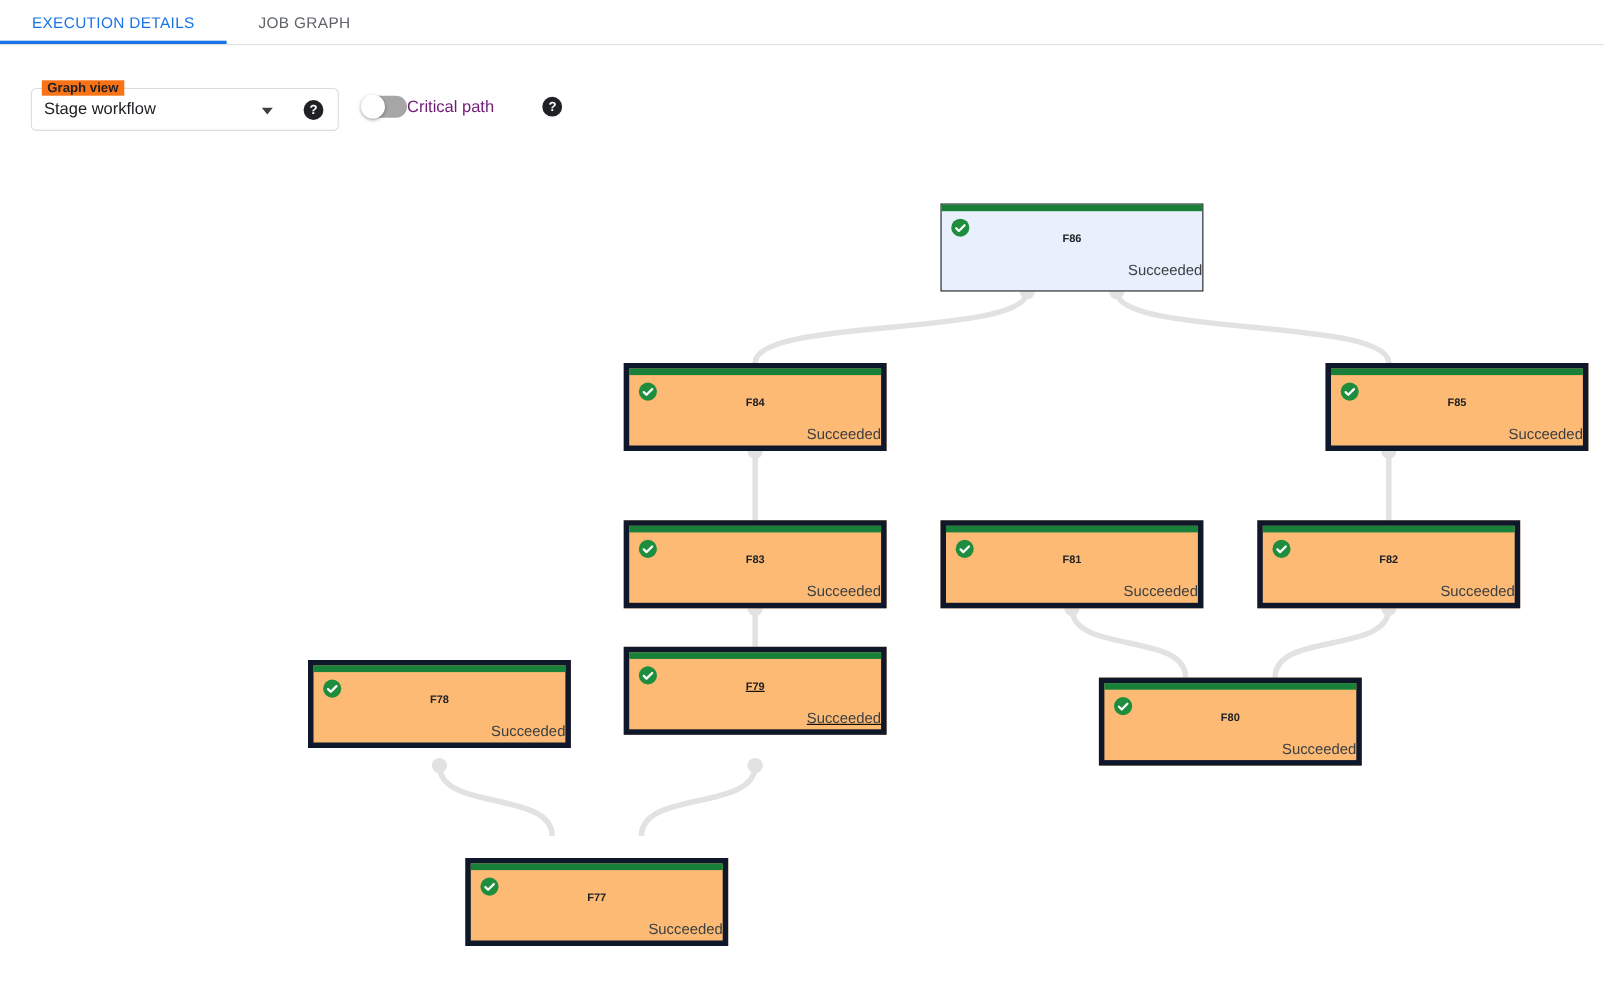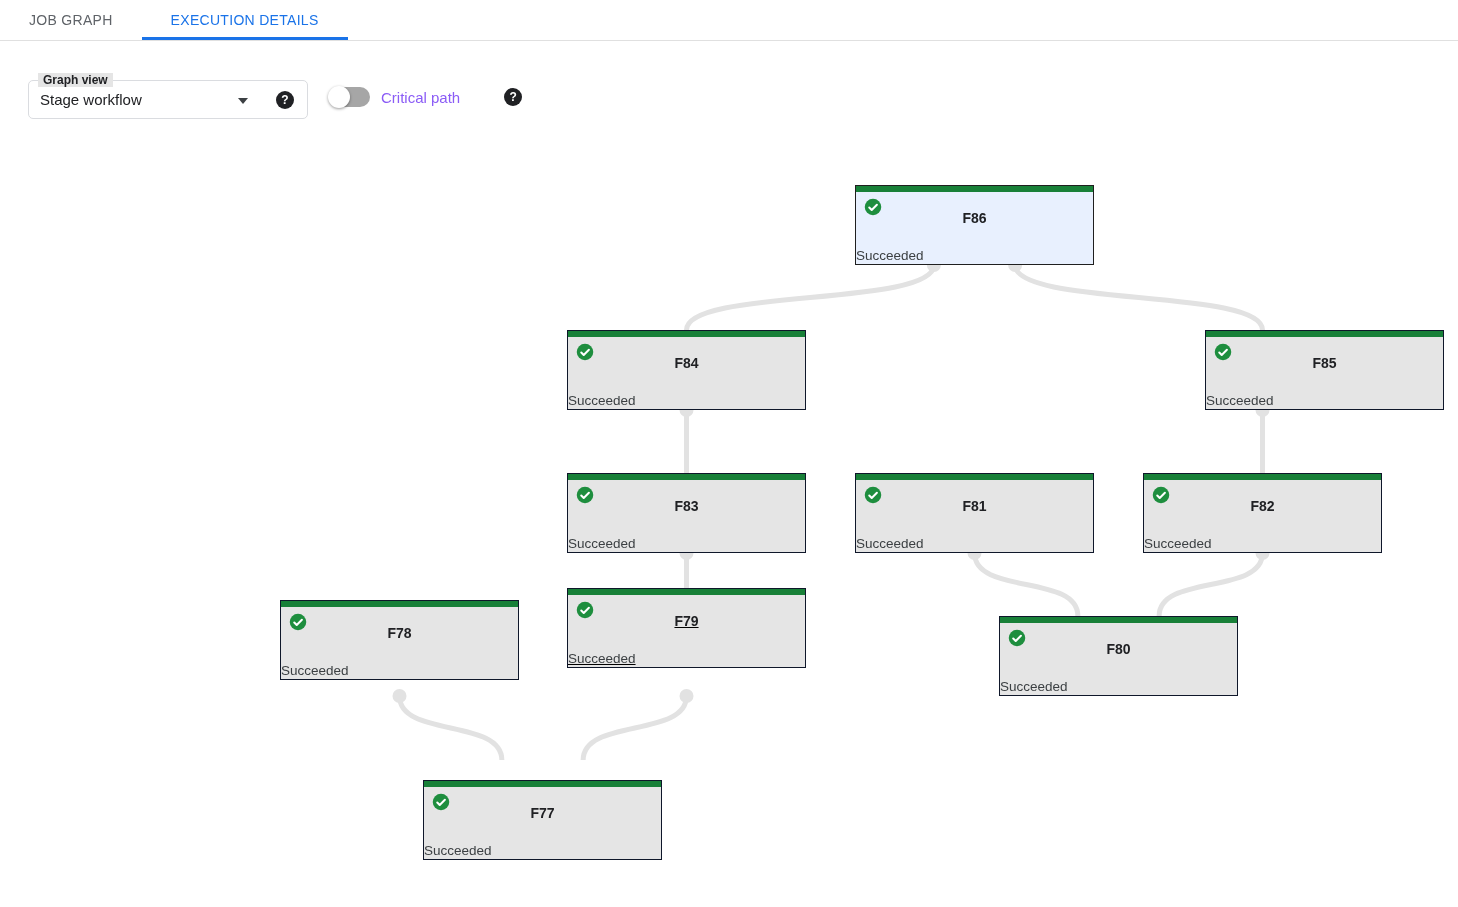--- a/index.html
+++ b/index.html
@@ -12,63 +12,63 @@
     display:flex; align-items:stretch; border-bottom:1px solid #e0e0e0; background:#fff; }
   .tab { position:relative; display:flex; align-items:center; padding:0 29px;
     font-size:14px; font-weight:500; letter-spacing:.3px; color:#5f6368; cursor:pointer; }
   .tab.active { color:#1a73e8; }
   .tab.active::after { content:""; position:absolute; left:0; right:0; bottom:0;
     height:3px; background:#1a73e8; }
 
   
   .select-field { position:absolute; left:28px; top:80px; width:280px; height:39px;
     border:1px solid #dadce0; border-radius:5px; background:#fff; cursor:pointer; }
-  .field-label { position:absolute; top:-8px; left:9px; background:#e5e5e5; padding:0 5px;
+  .field-label { position:absolute; top:-8px; left:9px; background:#f97316; padding:0 5px;
     font-size:12px; font-weight:600; color:#202124; line-height:14px; }
   .field-value { position:absolute; left:11px; top:0; height:100%; display:flex;
     align-items:center; font-size:15px; color:#202124;text-align:center; }
   .caret-icon { position:absolute; left:209px; top:17px; width:0; height:0;
     border-left:5px solid transparent; border-right:5px solid transparent;
     border-top:6px solid #3c4043; }
   .help-icon { width:18px; height:18px; border-radius:50%; background:#202124;
     color:#fff; font-size:12px; font-weight:bold; display:flex; align-items:center;
     justify-content:center; cursor:pointer; flex:0 0 auto; }
   .select-field .help-icon { position:absolute; left:247px; top:10px; }
 
   .toggle-group { position:absolute; left:330px; top:87px; display:flex;
     align-items:center; }
   .toggle { position:relative; width:40px; height:20px; cursor:pointer; }
   .toggle .track { position:absolute; inset:0; border-radius:10px; background:#a6a6a6; }
   .toggle .knob { position:absolute; left:-2px; top:-1px; width:22px; height:22px;
     border-radius:50%; background:#fff; box-shadow:0 1px 3px rgba(0,0,0,.4); }
-  .toggle-label { margin-left:11px; font-size:15px; color:#8b5cf6; }
+  .toggle-label { font-size:15px; color:#701a75; }
   .toggle-group .help-icon { margin-left:44px; }
 
   
   .canvas { position:absolute; inset:0; }
   #edge-layer { position:absolute; left:0; top:0; z-index:0; }
-  .node { position:absolute; z-index:1; width:239px; height:80px; background:#e5e5e5;
-    border:1px solid #0f172a; cursor:pointer; }
+  .node { position:absolute; z-index:1; width:239px; height:80px; background:#fdba74;
+    border:5px solid #0f172a; cursor:pointer; }
   .node.selected { background:#e8f0fe; border:1px solid #1f1f1f; }
   .node .bar { position:absolute; top:0; left:0; right:0; height:6px; }
   .node .check { position:absolute; left:8px; top:12px; width:18px; height:18px; }
   .node .check svg { display:block; width:18px; height:18px; }
-  .node .nlabel { margin-top:24px; text-align:center; font-size:14px;
+  .node .nlabel { margin-top:24px; text-align:center; font-size:10px;
     font-weight:bold; color:#202124; line-height:16px; }
-  .node .nstatus { margin-top:22px; text-align:left; font-size:13.5px;
+  .node .nstatus { margin-top:12px; text-align:right; font-size:13.5px;
     color:#3c4043; line-height:16px; }
 </style>
 </head>
 <body>
 
 <div class="app">
 
   <nav class="tabbar">
+    <div class="tab active">EXECUTION DETAILS</div>
     <div class="tab">JOB GRAPH</div>
-    <div class="tab active">EXECUTION DETAILS</div>
   </nav>
 
   <div class="select-field">
     <span class="field-label">Graph view</span>
     <span class="field-value">Stage workflow</span>
     <span class="caret-icon"></span>
     <span class="help-icon">?</span>
   </div>
 
   <div class="toggle-group">

